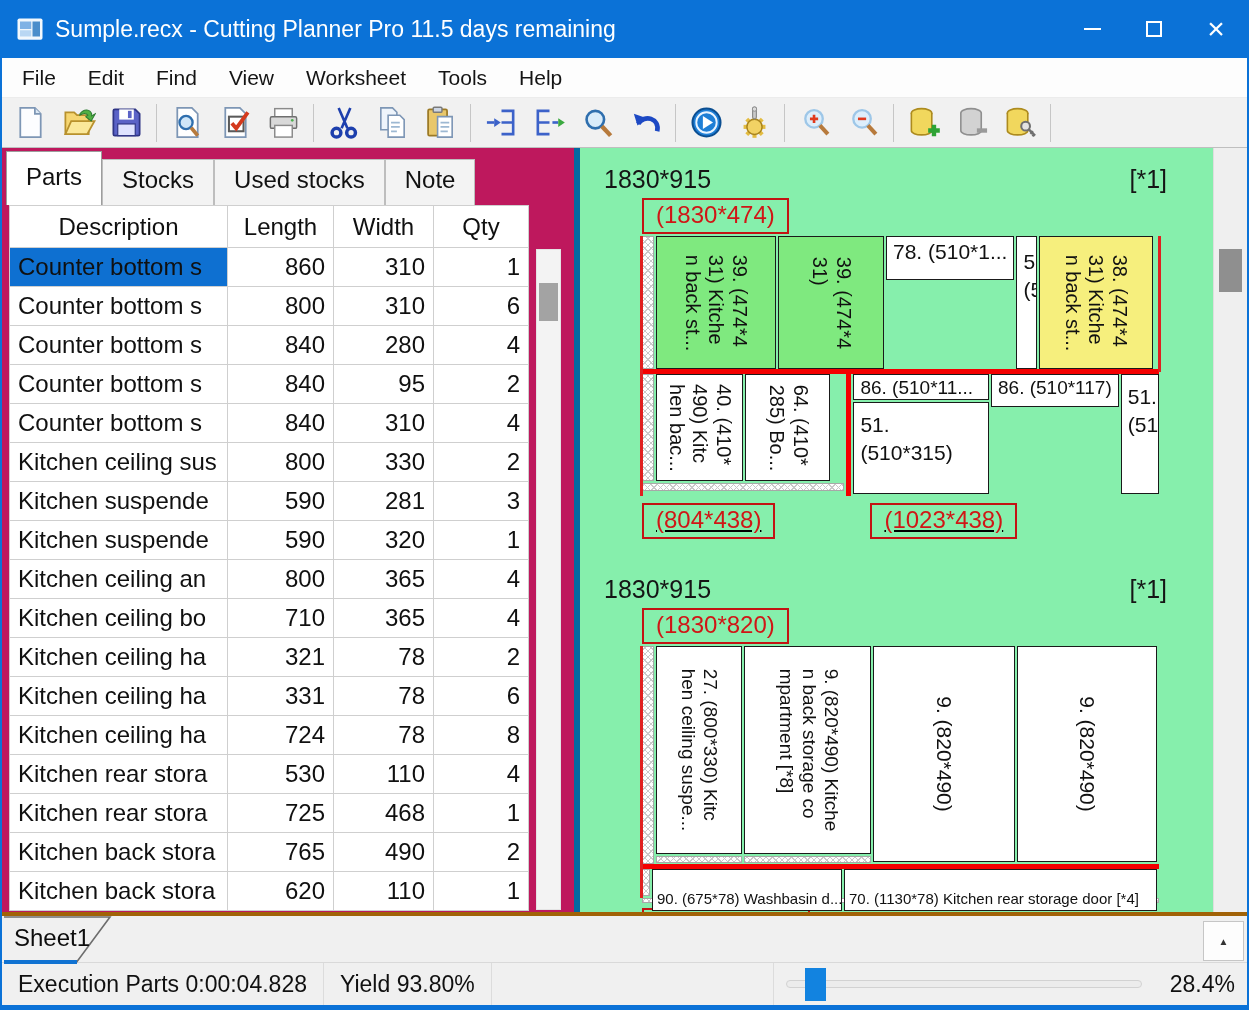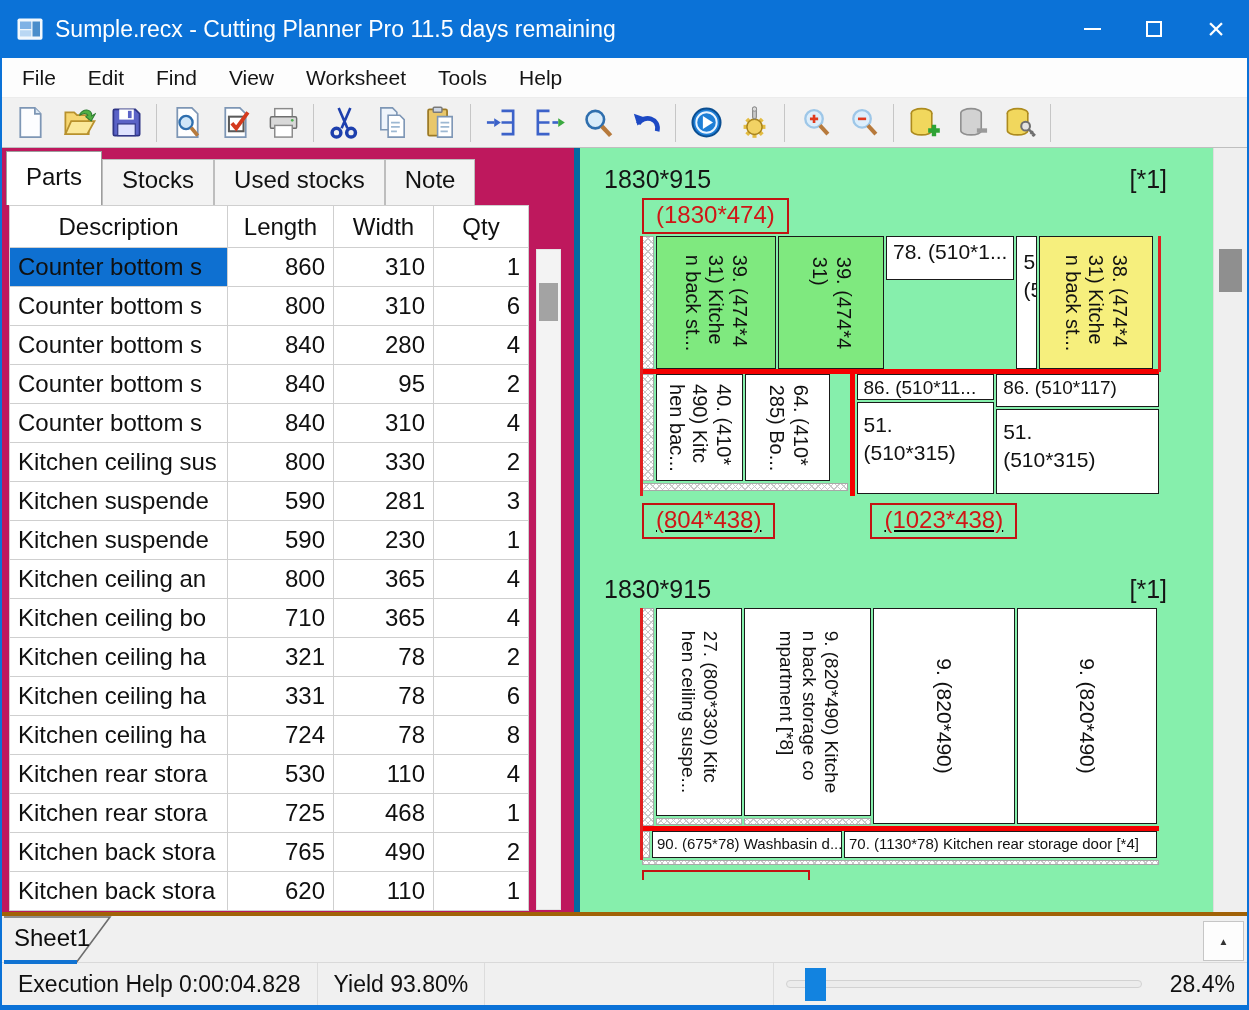--- a/index.html
+++ b/index.html
@@ -60,21 +60,21 @@
   .hatch { background-color:#fff; border:1px solid #a8a8a8;
            background-image:repeating-linear-gradient(45deg,#c9c9c9 0 1px,transparent 1px 4.5px),
                             repeating-linear-gradient(-45deg,#c9c9c9 0 1px,transparent 1px 4.5px); }
   .redh { background:#f40000; width:100%; }
   .redv { background:#f40000; flex:0 0 auto; }
   .redgeL { position:absolute; left:-2px; top:0; width:3px; height:260px; background:#e02020; }
   .redgeR { position:absolute; right:-2px; top:0; width:3px; height:136px; background:#e02020; }
   .offrow { display:flex; margin:7px 0 0 50px;text-decoration:underline; }
   .offlabel { border:2px solid #c31313; color:#d01616; font-size:24px; padding:1px 12px 3px; background:transparent; }
   .partlabel { width:168px; height:10px; border:2px solid #c31313; border-bottom:none; margin:5px 0 0 50px; }
-  .smallcell { font-size:15px; padding:3px 4px; white-space:pre; overflow:hidden; color:#111; }
+  .smallcell { font-size:15px; padding:20px 4px; white-space:pre; overflow:hidden; color:#111; }
 
   
   .sheetbar { height:50px; background:#f0f0f0; border-top:4px solid #a16207; position:relative; }
   .sheettab { position:absolute; left:2px; top:0; width:120px; height:50px; }
   .sheettab-label { position:absolute; left:10px; top:8px; font-size:24px; color:#0d0d0d; }
   .sheettab-underline { position:absolute; left:0; bottom:2px; width:73px; height:4px; background:#1173d2; }
   .upbtn { position:absolute; right:3px; top:5px; width:41px; height:40px; background:#fdfdfd; border:1px solid #c6c6c6; display:flex; align-items:center; justify-content:center; font-size:10px; color:#333; }
 
   .statusbar { height:43px; background:#f0f0f0; border-top:1px solid #d9d9d9; display:flex; align-items:center; font-size:23px; color:#101010; }
   .stat { padding:0 16px; border-right:1px solid #dcdcdc; height:100%; display:flex; align-items:center; white-space:nowrap; }
@@ -341,21 +341,21 @@
             </tr>
             <tr>
               <td>Kitchen suspende</td>
               <td class="num">590</td>
               <td class="num">281</td>
               <td class="num">3</td>
             </tr>
             <tr>
               <td>Kitchen suspende</td>
               <td class="num">590</td>
-              <td class="num">230</td>
+              <td class="num">320</td>
               <td class="num">1</td>
             </tr>
             <tr>
               <td>Kitchen ceiling an</td>
               <td class="num">800</td>
               <td class="num">365</td>
               <td class="num">4</td>
             </tr>
             <tr>
               <td>Kitchen ceiling bo</td>
@@ -462,37 +462,38 @@
               <div style="flex:1"></div>
             </div>
             <div class="hatch" style="height:8px;margin-top:2px"></div>
           </div>
           <div class="redv" style="width:5px;height:122px"></div>
           <div style="width:142px;display:flex;flex-direction:column;gap:2px;height:120px">
             <div class="cell htext" style="height:26px;font-size:19px;padding-top:2px">86. (510*11...</div>
             <div class="cell htext" style="flex:1;padding-top:8px;line-height:1.35">51.
 (510*315)</div>
           </div>
-          <div style="width:168px;display:flex;flex-direction:column;gap:2px;height:120px">
+          <div style="width:168px;display:flex;flex-direction:row;gap:2px;height:120px">
             <div class="cell htext" style="height:33px;font-size:19px;padding-top:2px">86. (510*117)</div>
             <div class="cell htext" style="flex:1;padding-top:8px;line-height:1.35">51.
 (510*315)</div>
           </div>
         </div>
       </div>
       <div class="offrow">
         <div class="offlabel">(804*438)</div>
         <div class="offlabel" style="margin-left:95px">(1023*438)</div>
       </div>
 
       
       <div class="sheet-head" style="margin-top:36px">
         <span>1830*915</span>
         <span>[*1]</span>
       </div>
+      <div class="striplabel">(1830*820)</div>
       <div class="diagram">
         <div class="redgeL" style="height:252px"></div>
         <div class="drow" style="height:218px;align-items:flex-start">
           <div class="hatch" style="width:12px;height:218px"></div>
           <div style="width:86px">
             <div class="cell vcell" style="width:86px;height:208px">
                 <div class="vtext" style="font-size:19px">27. (800*330) Kitc
 hen ceiling suspe...</div>
               </div>
             <div class="hatch" style="height:7px;margin-top:2px"></div>
@@ -535,21 +536,21 @@
         </svg>
       <span class="sheettab-label">Sheet1</span>
       <div class="sheettab-underline"></div>
     </div>
     <div class="upbtn">
         <span>▲</span>
       </div>
   </div>
 
   <div class="statusbar">
-    <div class="stat">Execution Help 0:00:04.828</div>
+    <div class="stat">Execution Parts 0:00:04.828</div>
     <div class="stat">Yield 93.80%</div>
     <div class="statfill"></div>
     <div class="slider-region">
       <div class="slider-track"></div>
       <div class="slider-thumb"></div>
       <span class="zoom-label">28.4%</span>
     </div>
   </div>
 
   <div class="bluebar"></div>

